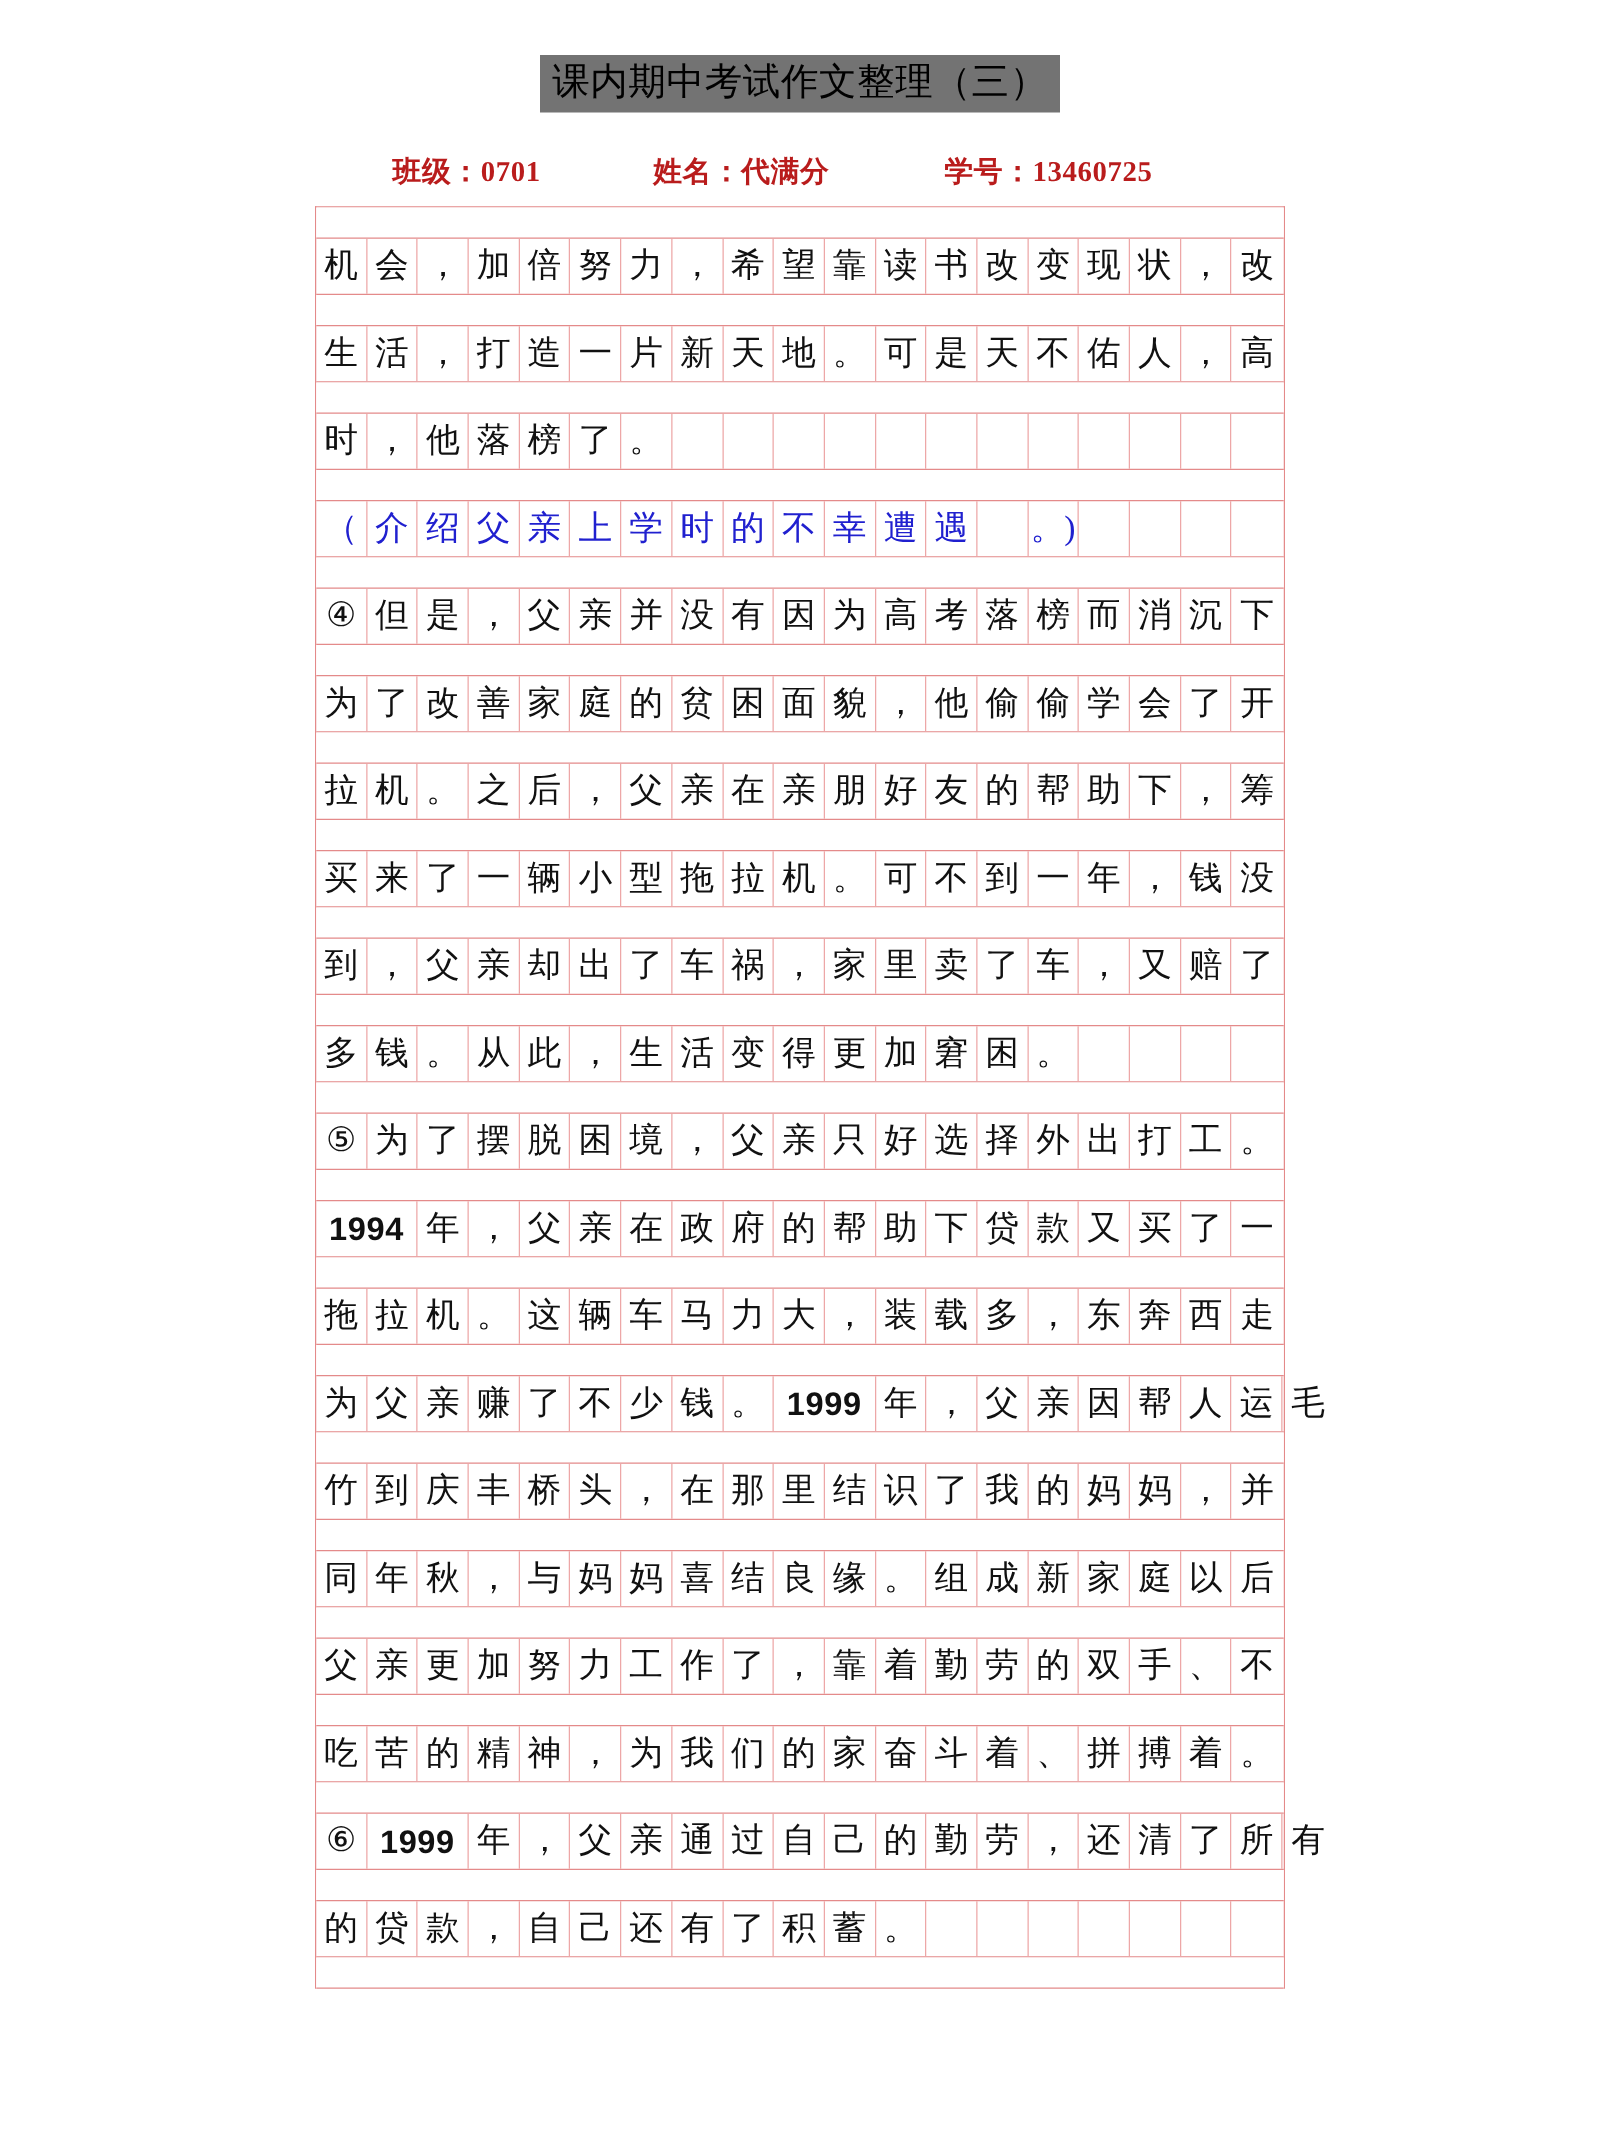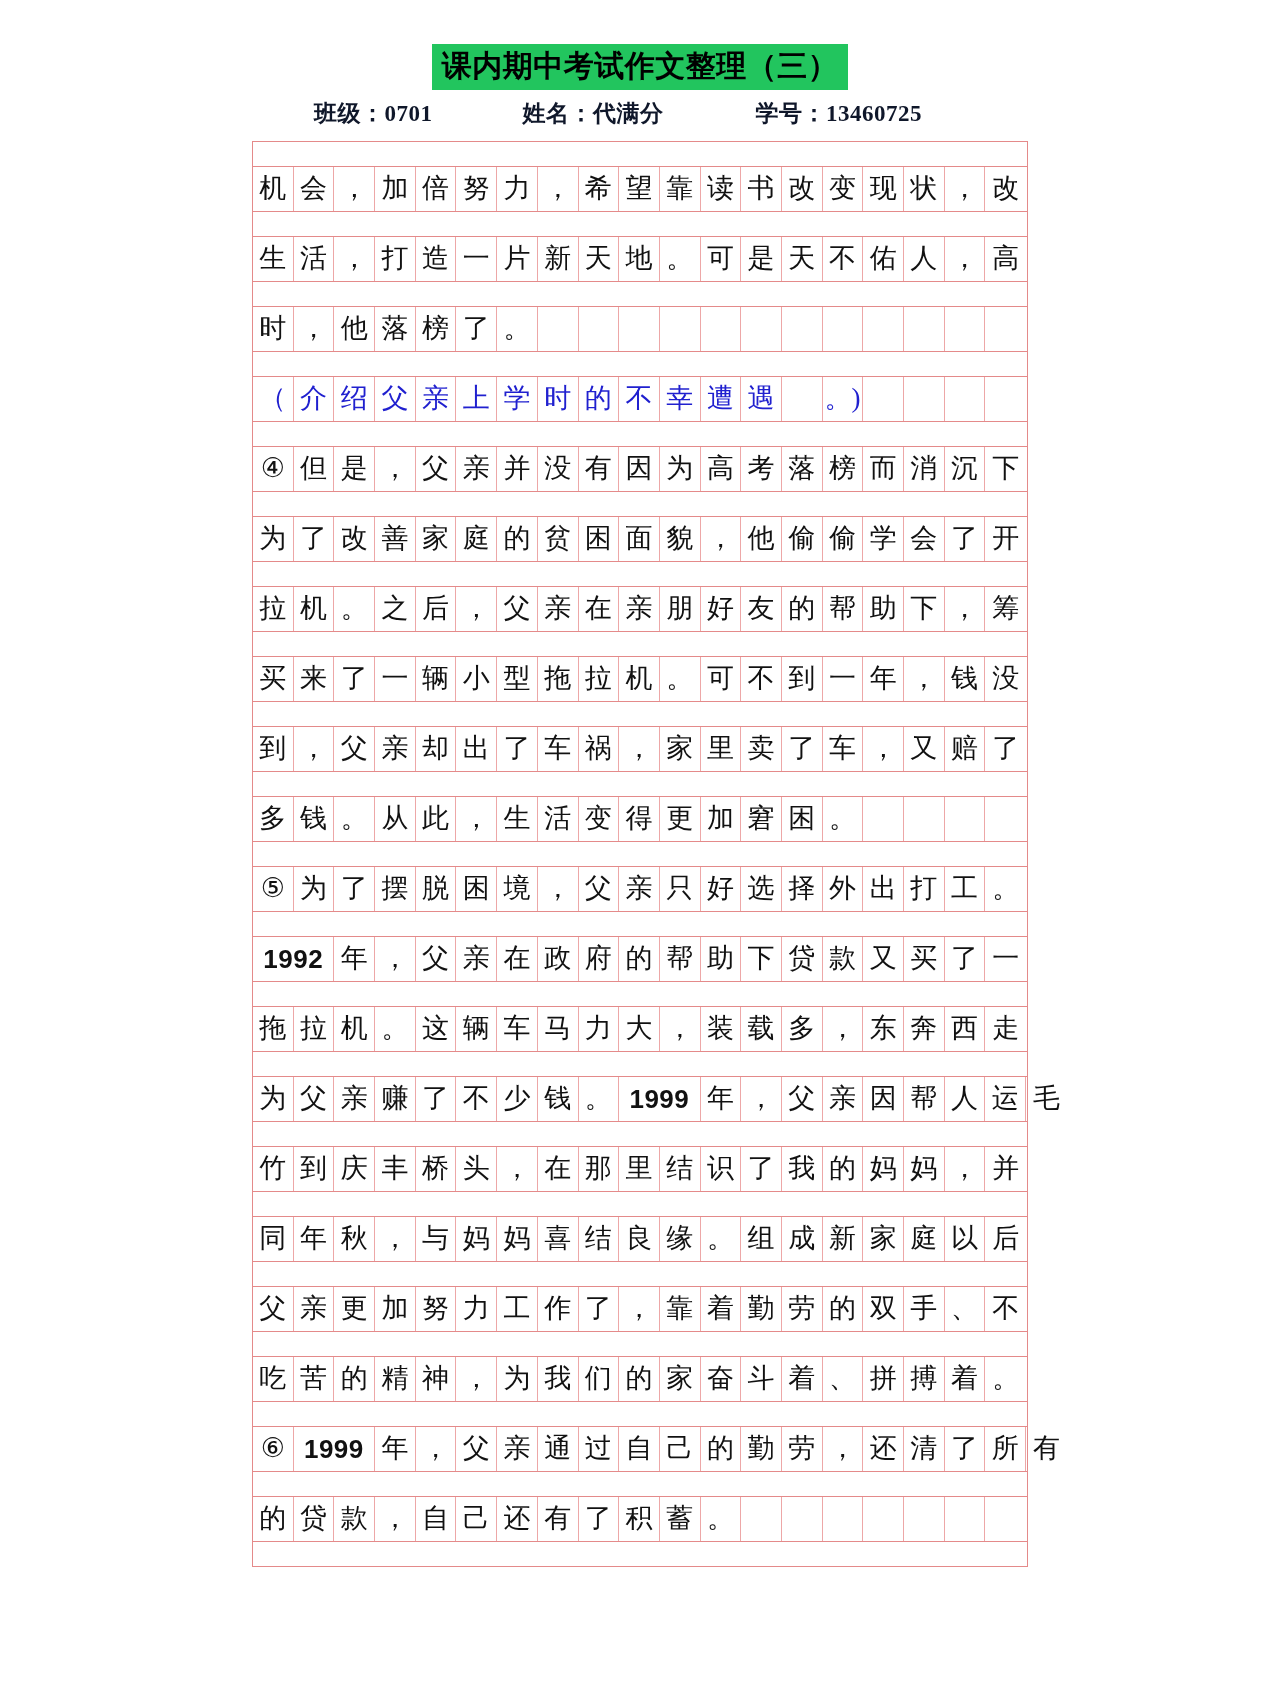--- a/index.html
+++ b/index.html
@@ -16,39 +16,39 @@
   }
 
   
   .title-wrap {
     width: 100%;
     text-align: center;
     padding-top: 44px;
   }
   .title {
     display: inline-block;
-    background: #22c55e;
+    background: #737373;
     color: #000000;
     font-family: "Liberation Sans", "DejaVu Sans", sans-serif;
-    font-weight: bold;
+    font-weight: normal;
     font-size: 30px;
     line-height: 1.32;
     padding: 2px 10px 4px 10px;
     letter-spacing: 0.5px;
     white-space: nowrap;
   }
 
   
   .meta-row {
     width: 776px;
-    margin: 8px auto 0 auto;
+    margin: 32px auto 0 auto;
     display: flex;
     justify-content: flex-start;
     align-items: flex-start;
-    color: #0f172a;
+    color: #b91c1c;
     font-family: "Liberation Serif", "DejaVu Serif", serif;
     font-weight: bold;
     font-size: 23px;
     letter-spacing: 0.5px;
     padding-left: 62px;
     box-sizing: border-box;
   }
   .meta-item { white-space: nowrap; }
   .meta-item.m1 { margin-right: 90px; }
   .meta-item.m2 { margin-right: 92px; font-family: Liberation Serif, serif; }
@@ -362,21 +362,21 @@
       <div class="cell">选</div>
       <div class="cell">择</div>
       <div class="cell">外</div>
       <div class="cell">出</div>
       <div class="cell">打</div>
       <div class="cell">工</div>
       <div class="cell">。</div>
     </div>
     <div class="gap-row"></div>
     <div class="char-row">
-      <div class="cell wide2">1992</div>
+      <div class="cell wide2">1994</div>
       <div class="cell">年</div>
       <div class="cell">，</div>
       <div class="cell">父</div>
       <div class="cell">亲</div>
       <div class="cell">在</div>
       <div class="cell">政</div>
       <div class="cell">府</div>
       <div class="cell">的</div>
       <div class="cell">帮</div>
       <div class="cell">助</div>

